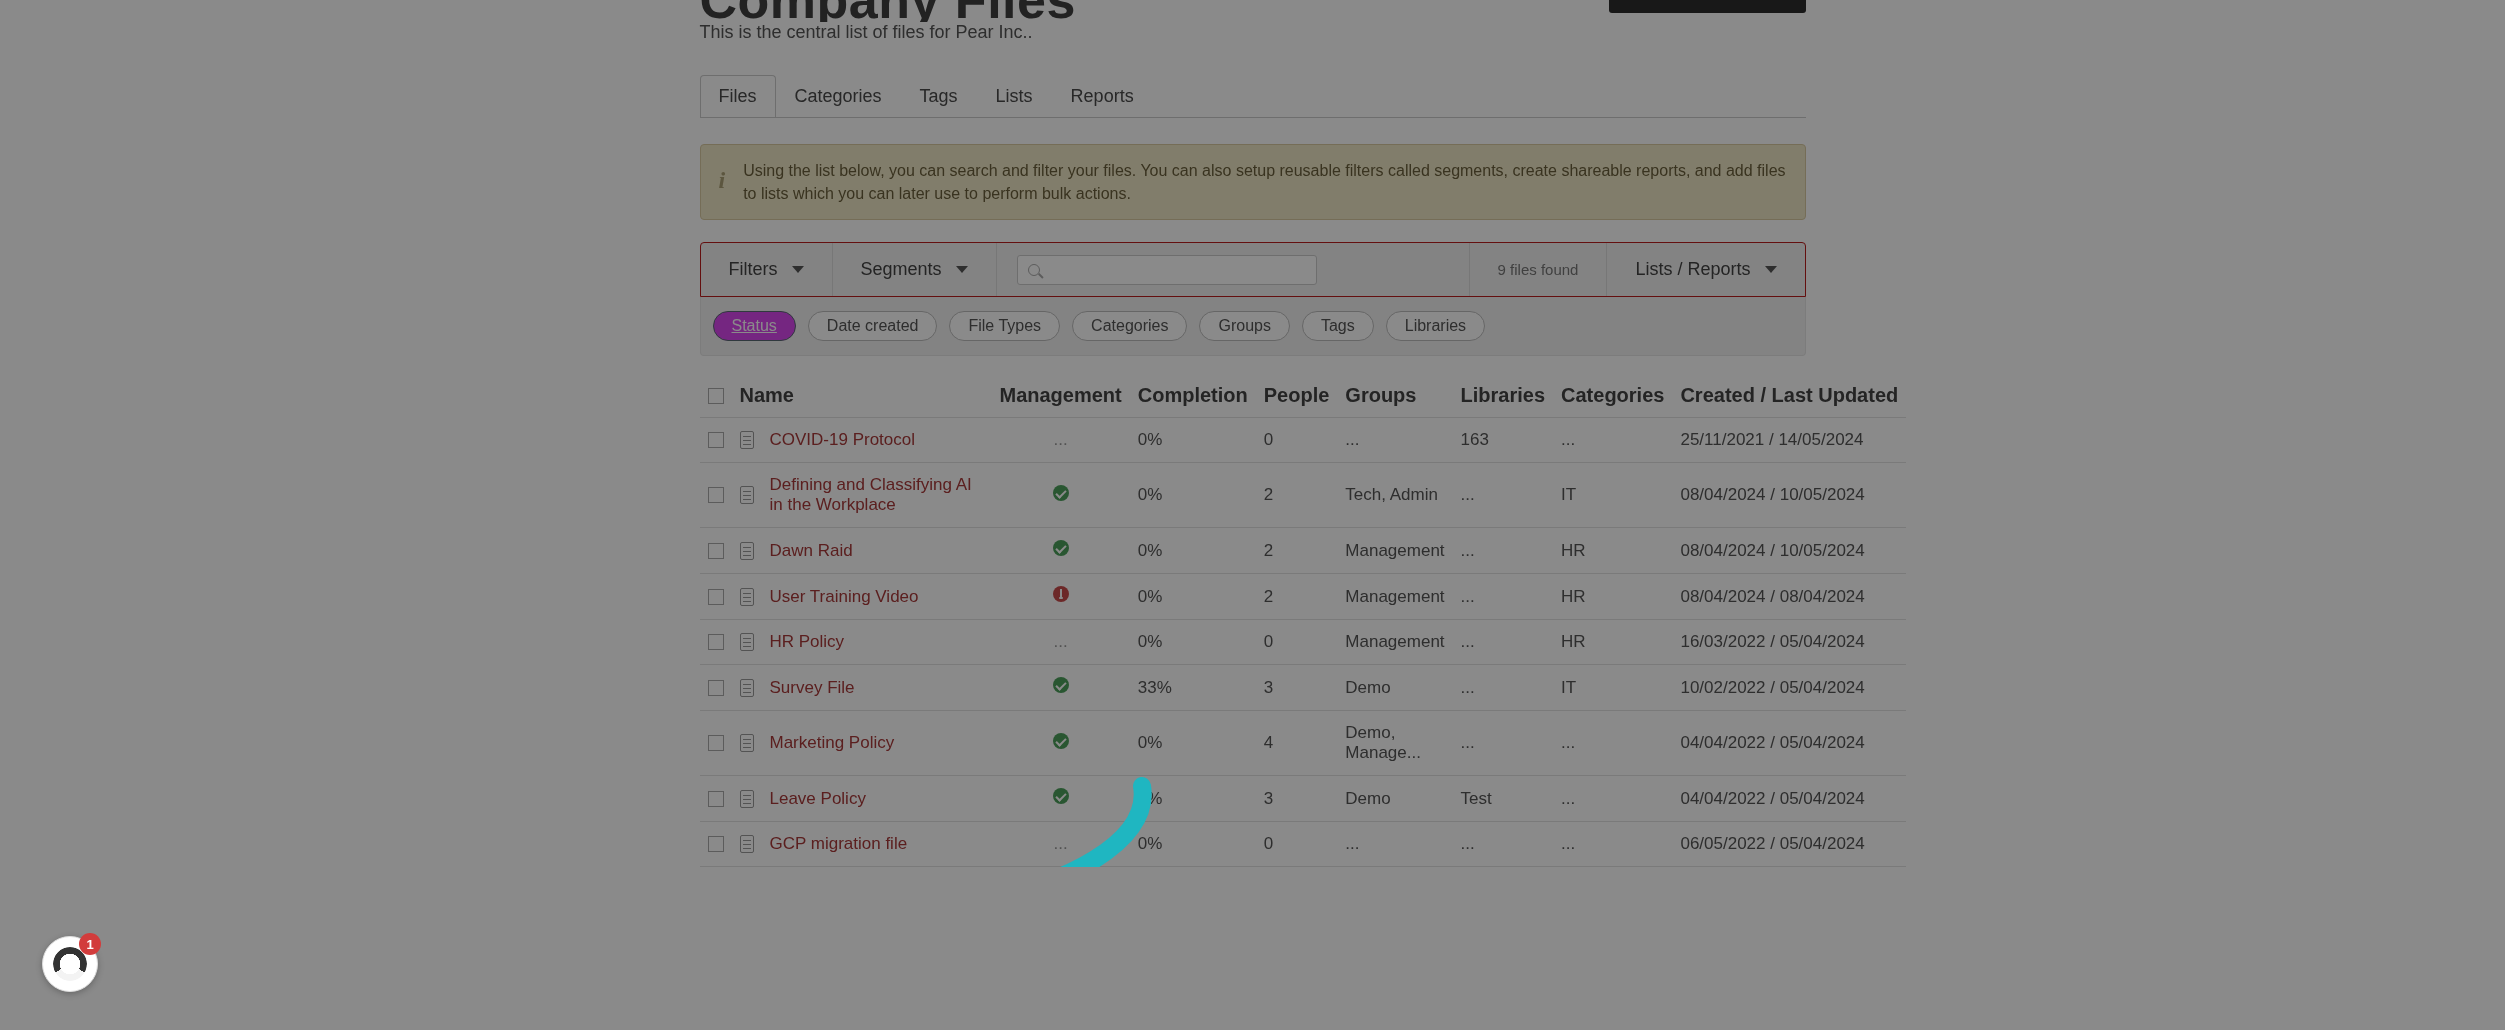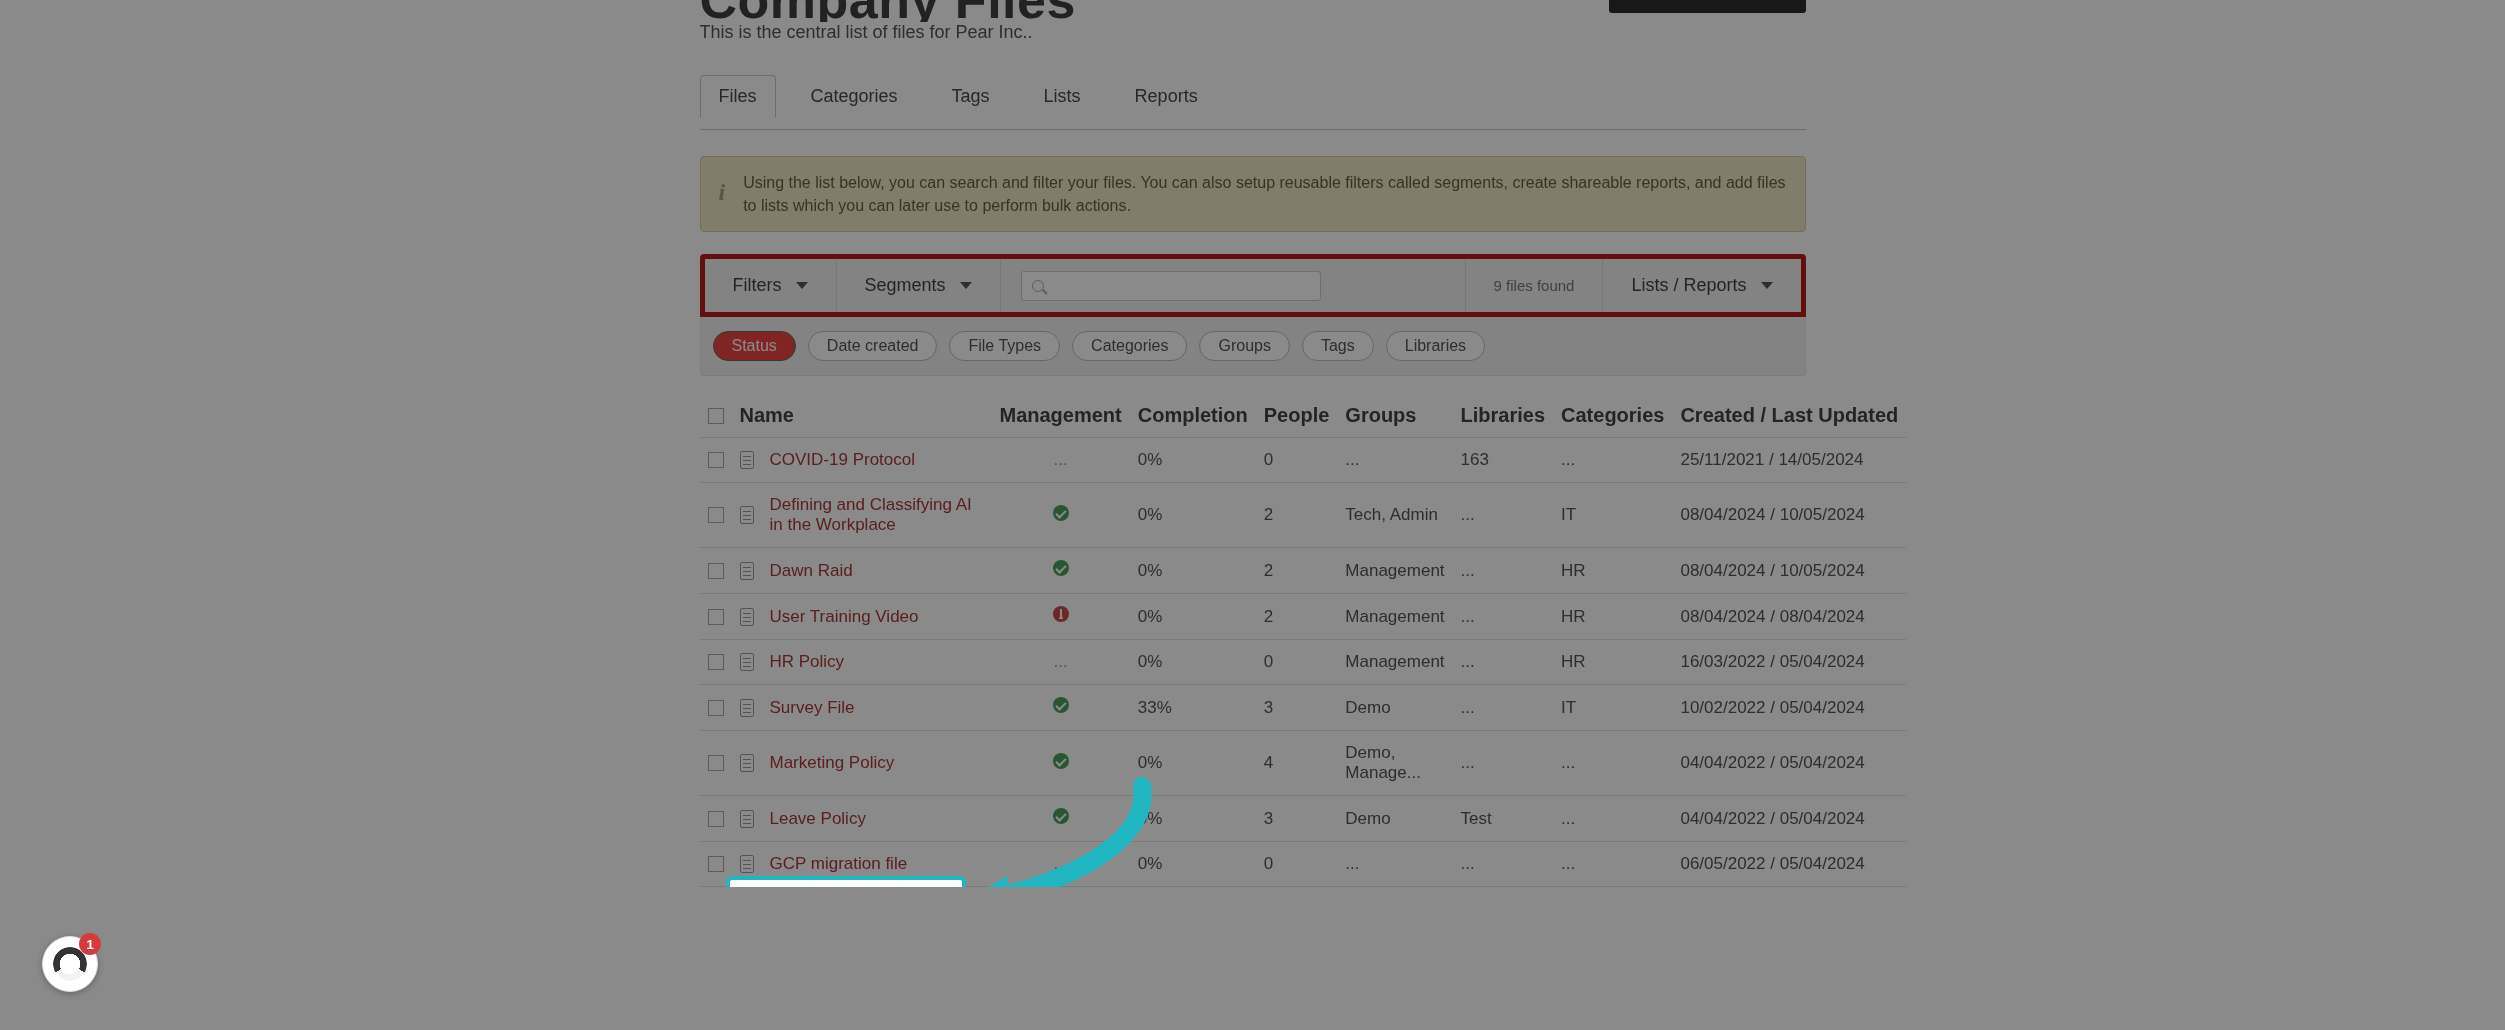--- a/index.html
+++ b/index.html
@@ -23,33 +23,33 @@
   .page{max-width:1130px;margin:0 auto;padding:0 12px;}
   .subtitle{font-size:18px;color:#555;margin-bottom:26px;}
 
   .top-row{position:relative;}
   .create-btn{
     position:absolute;right:0;top:-32px;
     background:#2d2d2d;color:#fff;border:none;border-radius:3px;
     padding:12px 24px;font-size:18px;cursor:pointer;display:flex;align-items:center;gap:8px;
   }
 
-  .tabs{display:flex;gap:16px;margin-bottom:12px;padding-top:6px;}
+  .tabs{display:flex;gap:0;margin-bottom:0;padding-top:6px;}
   .tab{padding:10px 18px;border:1px solid transparent;border-radius:4px 4px 0 0;font-size:18px;color:#4a4a4a;cursor:pointer;}
   .tab.active{border:1px solid var(--border);border-bottom-color:#fff;background:#fff;}
   .tab-sep{height:1px;background:var(--border);margin-top:-1px;margin-bottom:26px;}
 
   .info-banner{
     background:var(--info-bg);border:1px solid var(--info-border);border-radius:4px;
     padding:14px 18px;display:flex;gap:18px;align-items:flex-start;color:#6a5f3b;font-size:16px;line-height:1.45;
   }
   .info-banner .i-icon{font-family:Georgia,serif;font-style:italic;font-size:24px;font-weight:700;opacity:0.7;flex:0 0 auto;padding-top:4px;color:#8f8354;}
 
   .toolbar{
-    margin-top:22px;background:#f2f2f2;border:5px solid #b91c1c;border-radius:4px 4px 0 0;
+    margin-top:22px;background:#f2f2f2;border:1px solid #b91c1c;border-radius:4px 4px 0 0;
     display:flex;align-items:stretch;
   }
   .tb-seg{
     padding:16px 28px;display:flex;align-items:center;gap:14px;font-size:18px;color:#444;cursor:pointer;
     border-left:1px solid #dcdcdc;
   }
   .tb-seg:first-child{border-left:none;}
   .tb-seg .chev{width:0;height:0;border-left:6px solid transparent;border-right:6px solid transparent;border-top:7px solid #555;}
   .tb-search{flex:1;display:flex;align-items:center;padding:10px 20px;border-left:1px solid #dcdcdc;}
   .tb-search .sbox{
@@ -59,21 +59,21 @@
   .tb-count{display:flex;align-items:center;padding:0 28px;font-size:15px;color:#777;border-left:1px solid #dcdcdc;}
 
   .pill-row{
     background:#f2f2f2;border:1px solid #e5e5e5;border-top:none;border-radius:0 0 4px 4px;
     padding:14px 12px;display:flex;gap:12px;flex-wrap:wrap;
   }
   .pill{
     border:1px solid #bdbdbd;background:#fff;border-radius:999px;
     padding:5px 18px;font-size:16px;color:#555;cursor:pointer;
   }
-  .pill.active{background:#ef4444;border-color:#5a6a74;color:#fff;}
+  .pill.active{background:#d946ef;border-color:#5a6a74;color:#fff;text-decoration:underline;}
 
   table.files{width:100%;border-collapse:collapse;margin-top:18px;font-size:17px;}
   table.files th{
     text-align:left;font-weight:600;font-size:20px;color:#444;
     padding:10px 8px;border-bottom:1px solid var(--row-border);white-space:nowrap;
   }
   table.files td{
     padding:12px 8px;border-bottom:1px solid var(--row-border);vertical-align:middle;color:#555;
   }
   .chk{width:16px;height:16px;border:1px solid #aaa;background:#fff;cursor:pointer;}

